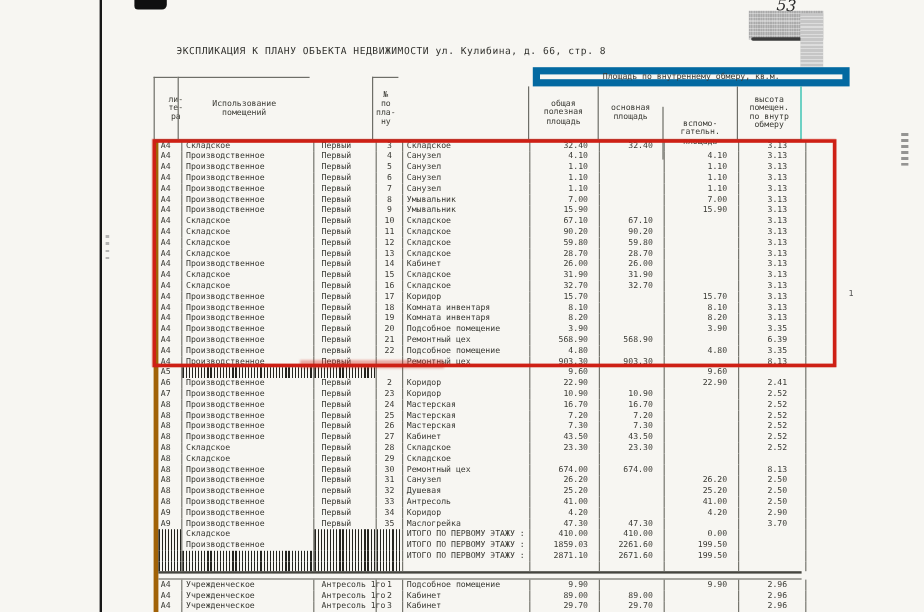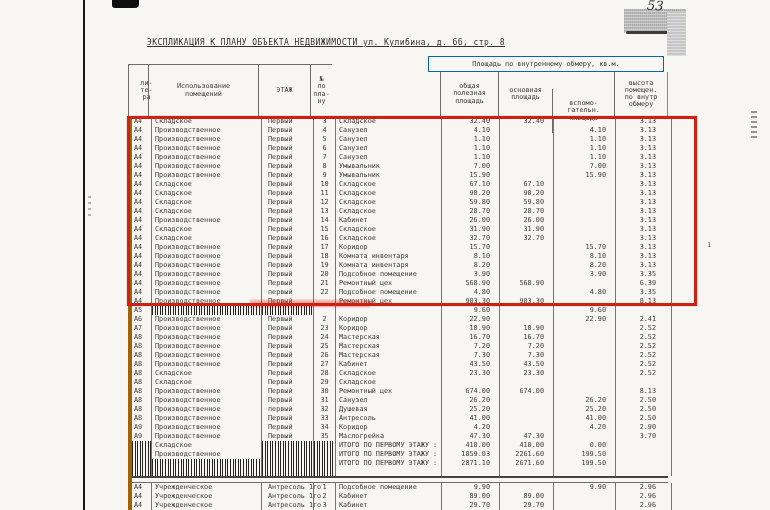--- a/index.html
+++ b/index.html
@@ -15,29 +15,29 @@
   .noise-tail{position:absolute;left:667px;top:11px;width:19px;height:45px;background:#c6c6c6;
      background-image:repeating-linear-gradient(0deg,rgba(255,255,255,.4) 0 1px,transparent 1px 3px);}
   .pagenum{position:absolute;left:647px;top:-2px;font-family:"DejaVu Serif",serif;font-style:italic;
      font-size:13px;color:#2b2b2b;transform:rotate(4deg);}
   .speckles{position:absolute;left:751px;top:110px;width:6px;height:28px;
      background-image:repeating-linear-gradient(0deg,#444 0 2px,transparent 2px 5px);opacity:.55;}
   .mark-one{position:absolute;left:707px;top:241px;font-size:7px;color:#555;}
   .left-dots{position:absolute;left:88px;top:194px;width:3px;height:22px;
      background-image:repeating-linear-gradient(0deg,#8a8a8a 0 2px,transparent 2px 6px);opacity:.6;}
   
-  .title{position:absolute;left:147px;top:38px;font-size:8px;letter-spacing:.45px;white-space:nowrap;color:#32322e;text-decoration:underline;}
+  .title{position:absolute;left:147px;top:38px;font-size:8px;letter-spacing:.45px;white-space:nowrap;color:#32322e;}
   
   .tbl{position:absolute;left:128px;top:56px;width:540px;font-size:6.8px;}
   .hdr{position:relative;height:61px;}
   .hcell{position:absolute;border-left:1px solid #6e6e68;box-sizing:border-box;
          display:flex;align-items:center;justify-content:center;text-align:center;line-height:7.2px;
          white-space:pre-line;color:#3c3c36;}
   .h-top{border-top:1px solid #6e6e68;}
-  .area-label{position:absolute;left:300px;top:0;width:236px;height:16px;border:1px solid #0369a1;
+  .area-label{position:absolute;left:316px;top:0;width:264px;height:16px;border:6px solid #0369a1;
          box-sizing:border-box;display:flex;align-items:center;justify-content:center;}
   .hdr-bottom{position:absolute;left:0;top:60px;width:540px;height:0;border-top:1px solid #6e6e68;}
   .rows{position:relative;border-left:4px solid #a16207;}
   .trow{display:flex;height:9px;line-height:9px;white-space:nowrap;}
   .cell{box-sizing:border-box;border-right:1px solid #76766e;overflow:visible;padding-left:3px;flex:none;}
   .c0{width:20px;padding-left:2px;}
   .c1{width:110px;}
   .c2{width:52px;padding-left:6px;}
   .c3{width:22px;text-align:center;padding-left:0;}
   .c4{width:106px;}
@@ -75,21 +75,20 @@
   <div class="title">ЭКСПЛИКАЦИЯ К ПЛАНУ ОБЪЕКТА НЕДВИЖИМОСТИ ул. Кулибина, д. 66, стр. 8</div>
 
   <div class="tbl">
     <div class="hdr">
       <div class="area-label">Площадь по внутреннему обмеру, кв.м.</div>
       <div class="hcell h-top" style="left:0;top:8px;width:20px;height:52px;padding-left:16px;">ли-
 те-
 ра</div>
       <div class="hcell h-top" style="left:20px;top:8px;width:110px;height:52px;">Использование
 помещений</div>
-      <div class="hcell h-top" style="left:130px;top:8px;width:52px;height:52px;">ЭТАЖ</div>
       <div class="hcell h-top" style="left:182px;top:8px;width:22px;height:52px;">№
 по
 пла-
 ну</div>
       <div class="hcell" style="left:312px;top:16px;width:58px;height:44px;">общая
 полезная
 площадь</div>
       <div class="hcell" style="left:370px;top:16px;width:54px;height:44px;">основная
 площадь</div>
       <div class="hcell" style="left:424px;top:33px;width:62px;height:44px;">вспомо-

